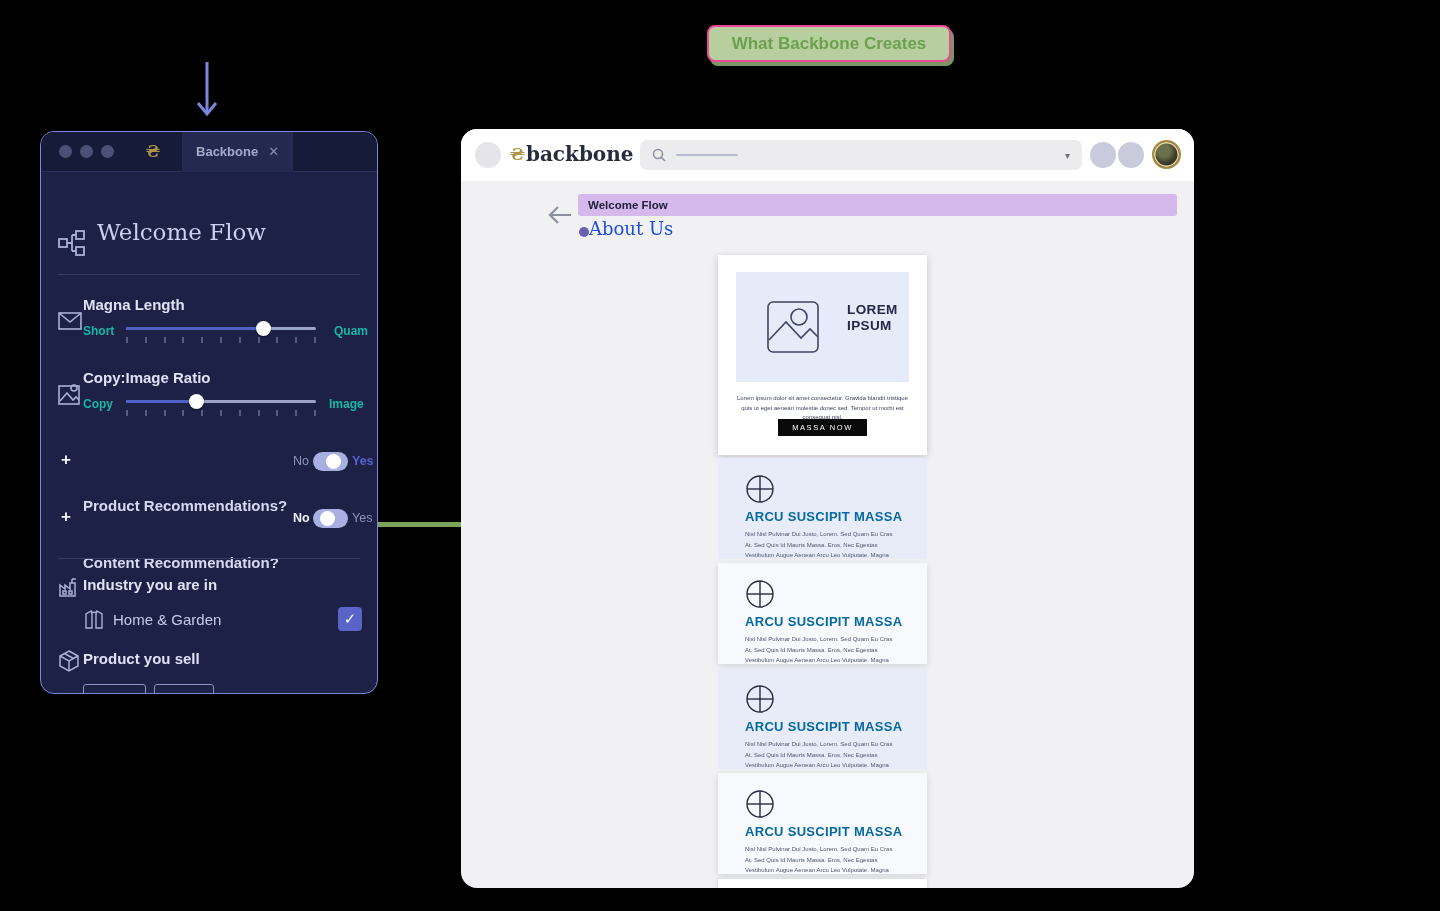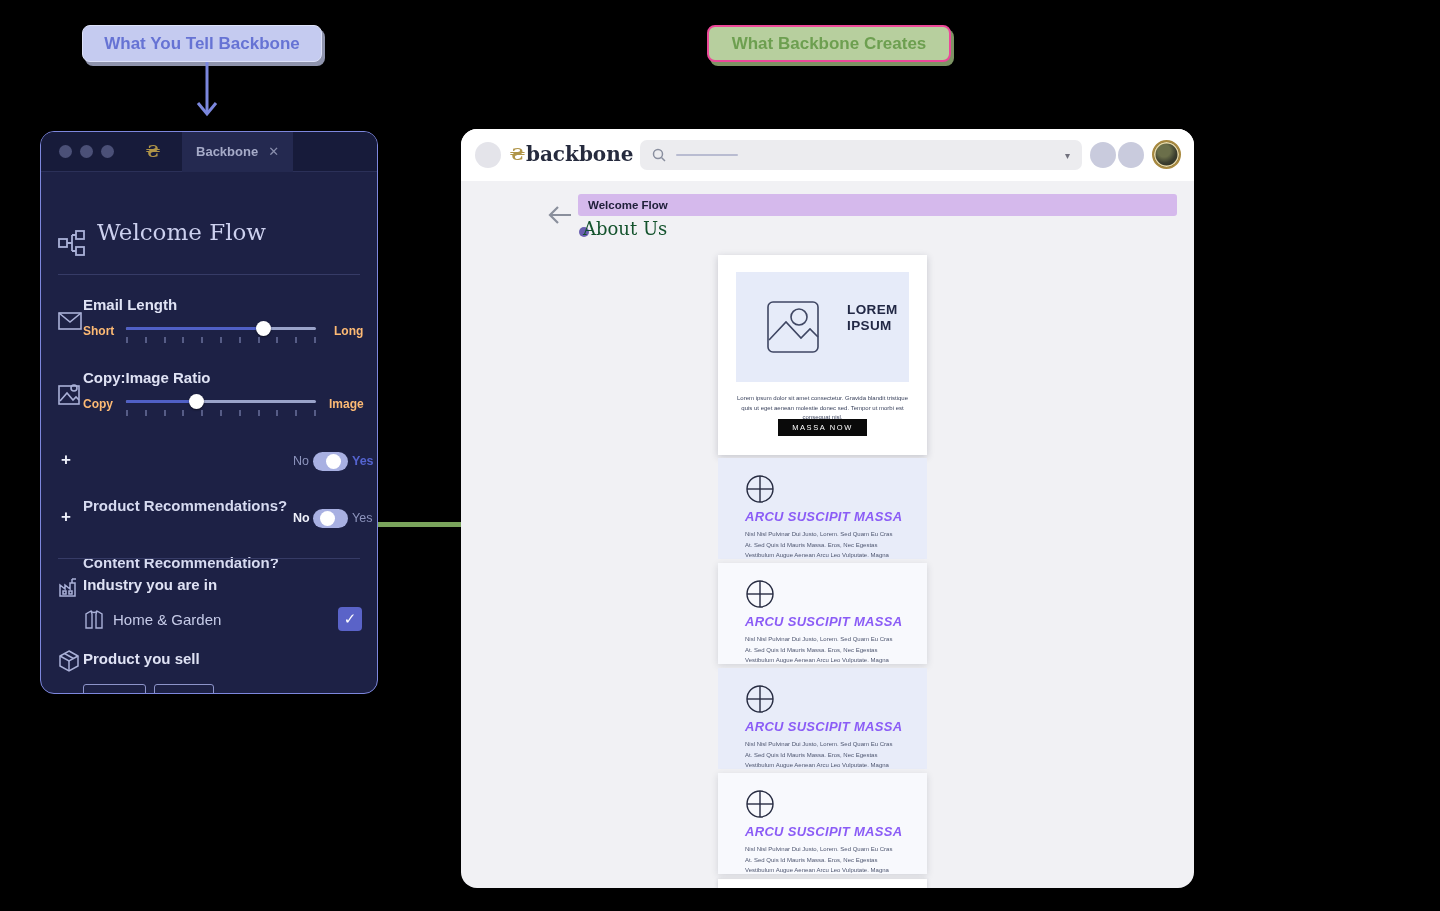--- a/index.html
+++ b/index.html
@@ -32,21 +32,21 @@
   #lp-tab .tab-label { color:#a6abc8; font-size:13px; font-weight:bold; }
   #lp-tab .tab-close { color:#8a8fae; font-size:13px; cursor:default; }
 
   #lp-body { position:relative; height:523px; }
   .lp-divider { position:absolute; left:17px; right:17px; height:1px; background:#363b66; }
   #lp-header-icon { position:absolute; left:16px; top:56px; }
   #lp-title { position:absolute; left:56px; top:47px; color:#ccd0ee; font-size:23px;
     font-family:"DejaVu Serif", serif; }
 
   .sec-label { position:absolute; color:#dfe2f4; font-size:15px; font-weight:bold; }
-  .slider-minmax { position:absolute; color:#fdba74; font-size:12px; font-weight:bold; }
+  .slider-minmax { position:absolute; color:#14b8a6; font-size:12px; font-weight:bold; }
   .slider-track { position:absolute; left:85px; width:190px; height:3px;
     background:#9aa3c9; border-radius:2px; }
   .slider-fill { position:absolute; left:0; top:0; height:3px; background:#5060c6; border-radius:2px; }
   .slider-thumb { position:absolute; top:-6px; width:15px; height:15px; border-radius:50%;
     background:#fff; transform:translateX(-7px); box-shadow:0 1px 2px rgba(0,0,0,.5); }
   .slider-ticks { position:absolute; left:85px; width:190px; height:6px;
     background:repeating-linear-gradient(90deg, #565c86 0 2px, transparent 2px 18.8px); }
   .lp-icon { position:absolute; left:16px; }
 
   .q-row { position:absolute; left:0; width:100%; height:22px; }
@@ -82,54 +82,51 @@
   #avatar { position:absolute; left:691px; top:11px; width:29px; height:29px; border-radius:50%;
     border:2px solid #a8893f; background:radial-gradient(circle at 40% 35%, #6b6f4a 0 28%, #3a3d2e 55%, #23251c 100%);
     box-shadow:inset 0 0 0 1.5px #e8d9a8; }
 
   #br-banner { position:absolute; left:117px; top:65px; width:599px; height:22px;
     background:#d5b9ec; border-radius:3px; display:flex; align-items:center; }
   #br-banner span { margin-left:10px; font-size:11.5px; font-weight:bold; color:#20203a; }
   #br-back { position:absolute; left:86px; top:76px; color:#8a8f9c; }
   #about-dot { position:absolute; left:118px; top:98px; width:10px; height:10px;
     border-radius:50%; background:#6a5fb0; }
-  #about-title { position:absolute; left:122px; top:89px; font-family:"DejaVu Serif", serif;
-    font-size:18px; color:#14532d; }
+  #about-title { position:absolute; left:128px; top:89px; font-family:"DejaVu Serif", serif;
+    font-size:18px; color:#1d4ed8; }
 
   
   #email-card1 { position:absolute; left:257px; top:126px; width:209px; height:200px;
     background:#fff; box-shadow:0 2px 7px rgba(40,45,70,.22); }
   #hero { position:absolute; left:18px; top:17px; width:173px; height:110px; background:#e6ebf9; }
   #hero-img-icon { position:absolute; left:30px; top:28px; }
   #hero-title { position:absolute; left:111px; top:30px; width:62px; font-size:13.5px;
     font-weight:bold; color:#222845; line-height:1.15; letter-spacing:.4px; }
   #hero-body { position:absolute; left:18px; top:139px; width:173px; text-align:center;
     font-size:6px; line-height:1.6; color:#3c445e; }
   #shop-btn { position:absolute; left:60px; top:164px; width:89px; height:17px; background:#0a0a0a;
     color:#fff; font-size:7.5px; letter-spacing:1.6px; display:flex; align-items:center; justify-content:center; }
 
   .email-sec { position:absolute; left:257px; width:209px; height:101px; }
   .sec-lav { background:#e8ecf9; }
   .sec-white { background:#f8f9fd; box-shadow:0 2px 7px rgba(40,45,70,.15); }
   .sec-icon { position:absolute; left:27px; top:16px; }
   .sec-title { position:absolute; left:27px; top:51px; font-size:13px; font-weight:bold;
-    color:#8b5cf6; letter-spacing:.3px;font-style:italic; }
+    color:#0369a1; letter-spacing:.3px; }
   .sec-body { position:absolute; left:27px; top:71px; width:152px; font-size:6px;
     line-height:1.75; color:#4e5670; }
   #email-strip { position:absolute; left:257px; top:750px; width:209px; height:9px; background:#fff;
     box-shadow:0 1px 4px rgba(40,45,70,.2); }
 </style>
 </head>
 <body>
 
 <div id="stage">
 
-  <div class="badge badge-purple">
-    <span>What You Tell Backbone</span>
-  </div>
   <svg class="abs" style="left:194px;top:62px" width="26" height="62">
     <g stroke="#7b87dd" stroke-width="3" fill="none">
       <line x1="13" y1="0" x2="13" y2="50"></line>
       <polyline points="4,41 13,52 22,41"></polyline>
     </g>
   </svg>
   <div class="badge badge-green">
     <span>What Backbone Creates</span>
   </div>
 
@@ -165,28 +162,28 @@
       </svg>
       <div id="lp-title">Welcome Flow</div>
       <div class="lp-divider" style="top:102px"></div>
 
       <svg class="lp-icon" style="top:139px" width="26" height="20">
         <g stroke="#aab1d8" stroke-width="1.6" fill="none">
           <rect x="2" y="2" width="22" height="16"></rect>
           <polyline points="2,2 13,11 24,2"></polyline>
         </g>
       </svg>
-      <div class="sec-label" style="left:42px;top:124px">Email Length</div>
+      <div class="sec-label" style="left:42px;top:124px">Magna Length</div>
       <div class="slider-minmax" style="left:42px;top:152px">Short</div>
       <div class="slider-track" style="top:155px">
         <div class="slider-fill" style="width:72%"></div>
         <div class="slider-thumb" style="left:72%"></div>
       </div>
       <div class="slider-ticks" style="top:165px"></div>
-      <div class="slider-minmax" style="left:293px;top:152px">Long</div>
+      <div class="slider-minmax" style="left:293px;top:152px">Quam</div>
 
       <svg class="lp-icon" style="top:210px" width="26" height="24">
         <g stroke="#aab1d8" stroke-width="1.6" fill="none">
           <rect x="2" y="4" width="20" height="18"></rect>
           <circle cx="17" cy="6" r="3"></circle>
           <polyline points="3,19 10,11 16,18 19,15 22,18"></polyline>
         </g>
       </svg>
       <div class="sec-label" style="left:42px;top:197px">Copy:Image Ratio</div>
       <div class="slider-minmax" style="left:42px;top:225px">Copy</div>

